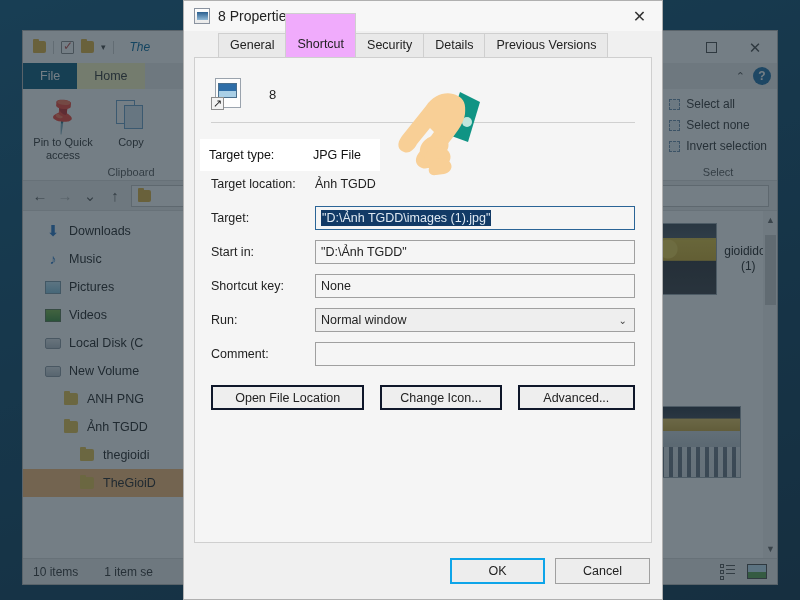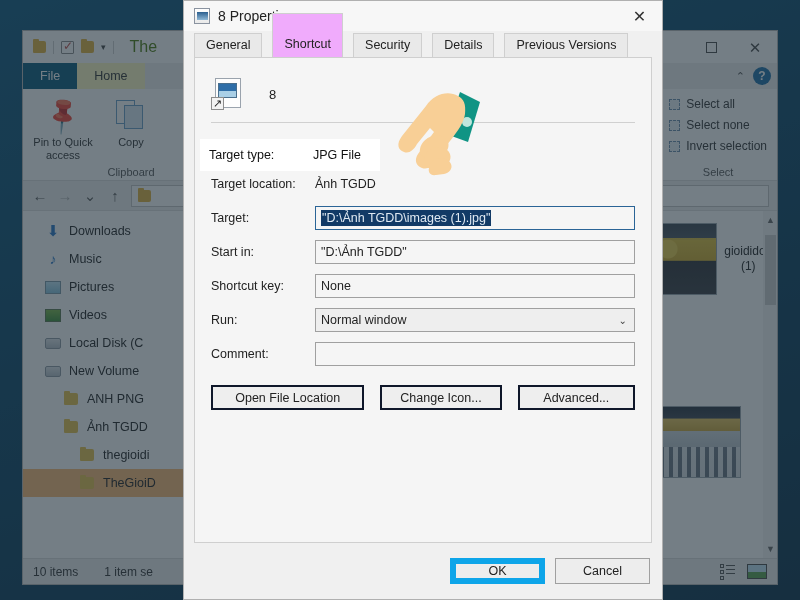--- a/index.html
+++ b/index.html
@@ -42,21 +42,21 @@
   .qat-sep { width:1px; height:13px; background:#cfcfcf; }
   .qat-check {
     width: 13px; height: 13px; border: 1px solid #8b8b8b; background: #fff;
     position: relative; border-radius: 1px;
   }
   .qat-check::after {
     content:"✓"; position:absolute; left:1px; top:-4px;
     font-size:12px; color:#c0504d; line-height:16px;
   }
   .qat-caret { font-size: 9px; color: #444; }
-  .title-text { font-size: 16px; color: #4d7c0f; margin-left: 9px; }
+  .title-text { font-size: 12px; color: #0369a1; margin-left: 9px; font-style: italic; }
   .wincontrols {
     position: absolute; right: 0; top: 0; height: 32px; display: flex;
   }
   .wc { width: 44px; height: 32px; display:flex; align-items:center; justify-content:center; }
   .wc-box { width: 11px; height: 11px; border: 1px solid #4a4a4a; }
   .wc-x { font-size: 15px; color: #4a4a4a; line-height: 1; font-weight: 300; }
 
   
   .ribbon-tabs {
     height: 26px; background: #f0f0f0; display: flex; align-items: stretch;
@@ -204,21 +204,21 @@
     background: linear-gradient(#fff,#eaeaea); border:1px solid #8a93a0;
   }
   .dlg-ic::before{
     content:""; position:absolute; left:2px; top:3px; width:11px; height:8px;
     background: linear-gradient(#2b5f8f,#8fb8d6);
   }
   .dlg-title-txt { font-size: 14px; color:#222; }
   .dlg-close { position:absolute; right:0; top:0; width:45px; height:30px;
     display:flex; align-items:center; justify-content:center; font-size:16px; color:#333; font-weight:300; }
 
-  .dlg-tabs { height: 26px; display:flex; align-items:flex-end; padding-left:10px; gap:11px; flex:0 0 auto; }
+  .dlg-tabs { height: 26px; display:flex; align-items:flex-end; padding-left:10px; gap:0; flex:0 0 auto;margin-left:24px; }
   .dtab {
     padding: 4px 11px 5px 11px; font-size: 12.5px; color:#222;
     border:1px solid #cfcfcf; border-bottom:none; background:#e9e9e9; margin-right:-1px;
   }
   .dtab.active { background:#f0abfc; padding-top:23px; padding-bottom:6px; position:relative; z-index:2; }
 
   .dlg-body {
     flex:1; border:1px solid #cfcfcf; margin: 0 10px; background:#f5f5f5;
     padding: 14px 16px 0 16px; position:relative; min-height:0;
   }
@@ -264,21 +264,21 @@
   .dbtn.w1 { width: 157px; } .dbtn.w2 { width: 124px; } .dbtn.w3 { width: 120px; }
 
   .dlg-footer {
     height: 56px; display:flex; align-items:center; justify-content:flex-end;
     gap: 10px; padding-right: 12px; flex:0 0 auto;
   }
   .fbtn {
     width: 95px; height: 26px; border:1px solid #a0a0a0; background:#ededed;
     font-size:12.5px; color:#222; display:flex; align-items:center; justify-content:center;
   }
-  .fbtn.primary { border:6px solid #0ea5e9; }
+  .fbtn.primary { border:2px solid #0ea5e9; }
   .fbtn.disabled { color:#9a9a9a; background:#eaeaea; }
 
   
   .highlight-row {
     position:absolute; left:200px; top:139px; width:180px; height:32px;
     background:#ffffff; display:flex; align-items:center; padding-left:9px;
     z-index: 30;
   }
   .hl-label { width: 104px; font-size:12.5px; color:#111; }
   .hl-value { font-size:12.5px; color:#111; }

